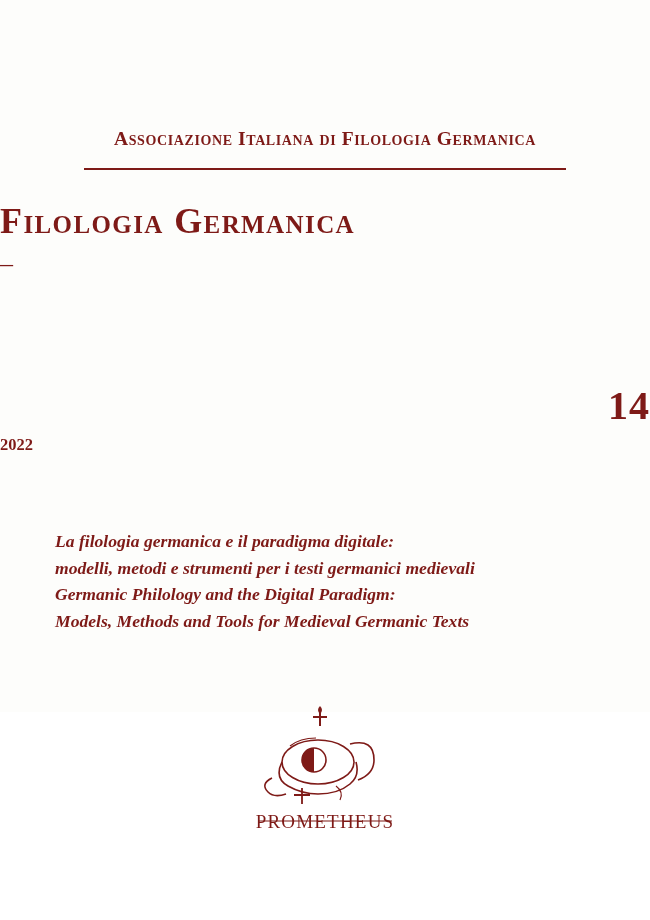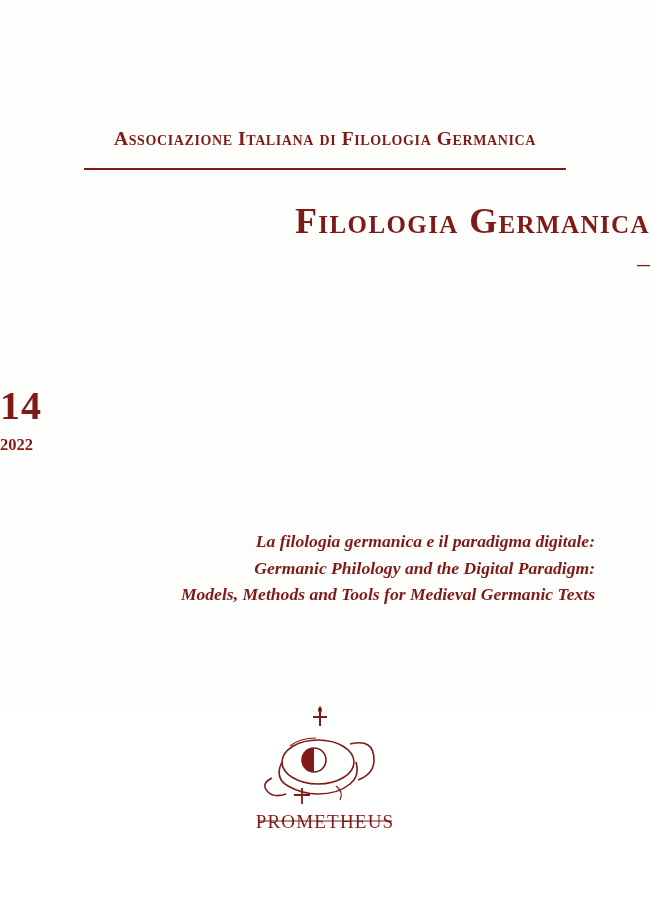--- a/index.html
+++ b/index.html
@@ -44,21 +44,21 @@
     height: 1.6px;
     background: #7e1a17;
   }
 
   
   .title-block {
     position: absolute;
     top: 200px;
     left: 0;
     width: 100%;
-    text-align: right;
+    text-align: left;
     color: #7e1a17;
   }
   .title-line {
     font-family: "Liberation Serif", serif;
     font-weight: bold;
     font-size: 36px;
     font-variant: small-caps;
     letter-spacing: 1.4px;
     line-height: 1.18;
     margin: 0;
@@ -70,21 +70,21 @@
     margin: 6px 0 4px 0;
     color: #7e1a17;
   }
 
   
   .issue-number {
     position: absolute;
     top: 382px;
     left: 0;
     width: 100%;
-    text-align: left;
+    text-align: right;
     font-family: "Liberation Serif", serif;
     font-weight: bold;
     font-size: 40px;
     color: #7e1a17;
     letter-spacing: 1px;
   }
   .issue-year {
     position: absolute;
     top: 435px;
     left: 0;
@@ -94,21 +94,21 @@
     font-size: 16.5px;
     color: #7e1a17;
   }
 
   
   .subtitle {
     position: absolute;
     top: 528px;
     left: 55px;
     width: 540px;
-    text-align: right;
+    text-align: left;
     color: #7e1a17;
     font-family: "Liberation Serif", serif;
     font-style: italic;
     font-weight: bold;
     font-size: 17.6px;
     line-height: 1.52;
   }
   .subtitle div {
     white-space: nowrap;
   }
@@ -143,20 +143,21 @@
   <div class="title-block">
     <div class="title-line">Filologia Germanica</div>
     <div class="title-dash">–</div>
   </div>
 
   <div class="issue-number">14</div>
   <div class="issue-year">2022</div>
 
   <div class="subtitle">
     <div>La filologia germanica e il paradigma digitale:</div>
+    <div>modelli, metodi e strumenti per i testi germanici medievali</div>
     <div>Germanic Philology and the Digital Paradigm:</div>
     <div>Models, Methods and Tools for Medieval Germanic Texts</div>
   </div>
 
   <div class="logo-wrap">
     <div class="logo">
       <svg width="150" height="140" viewBox="0 0 150 140">
         <g fill="none" stroke="#7e1a17" stroke-width="1.6">
 
           <path d="M70 10 L70 26 M63 17 L77 17" stroke-width="2"></path>

